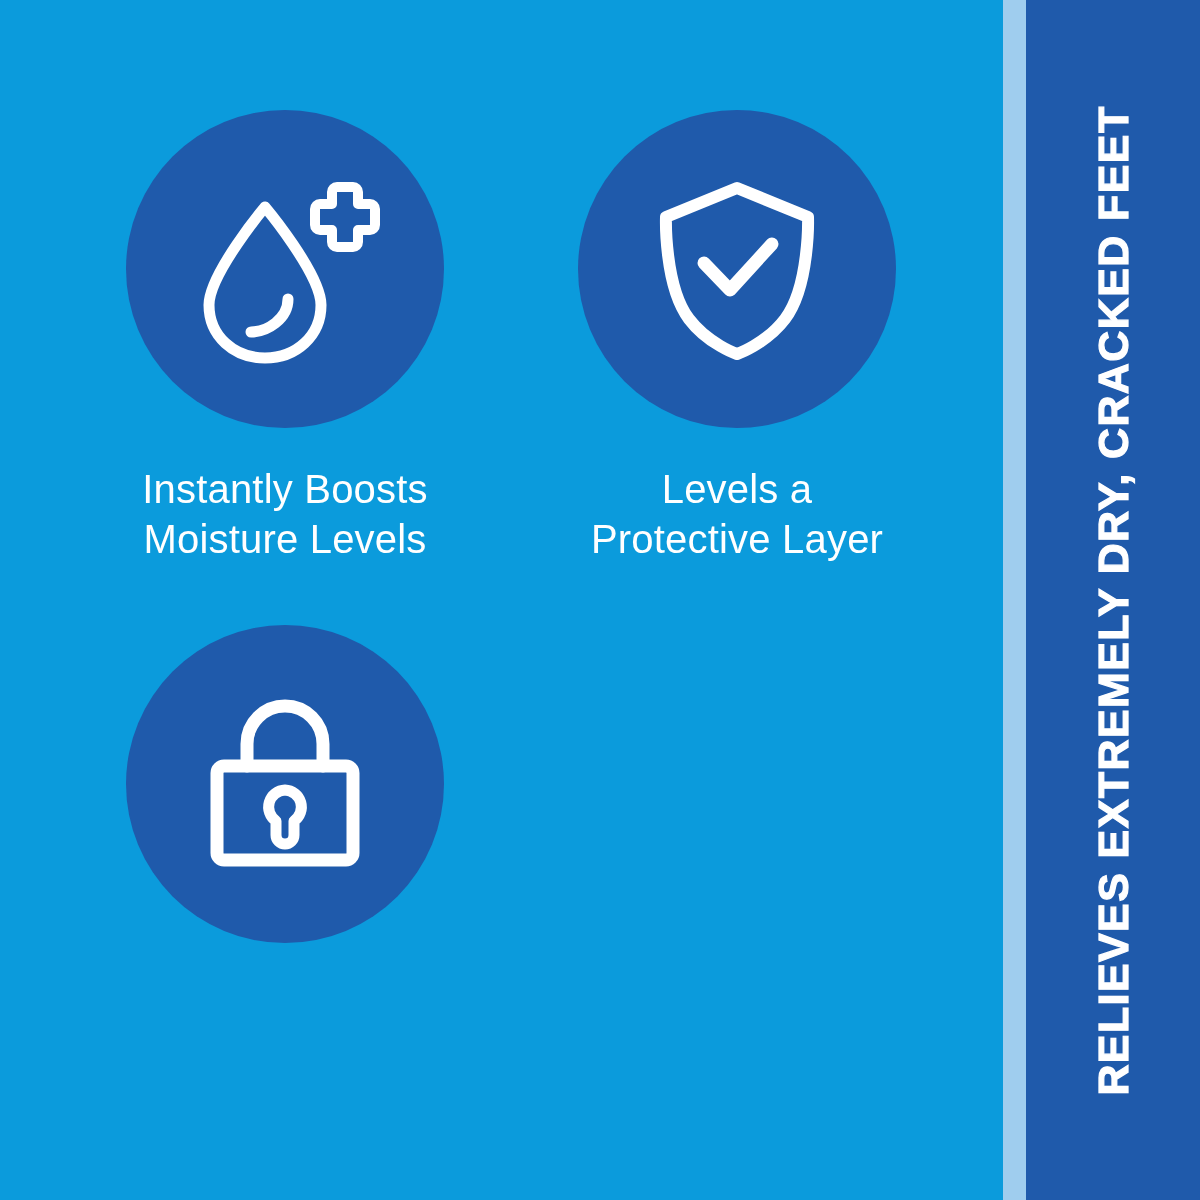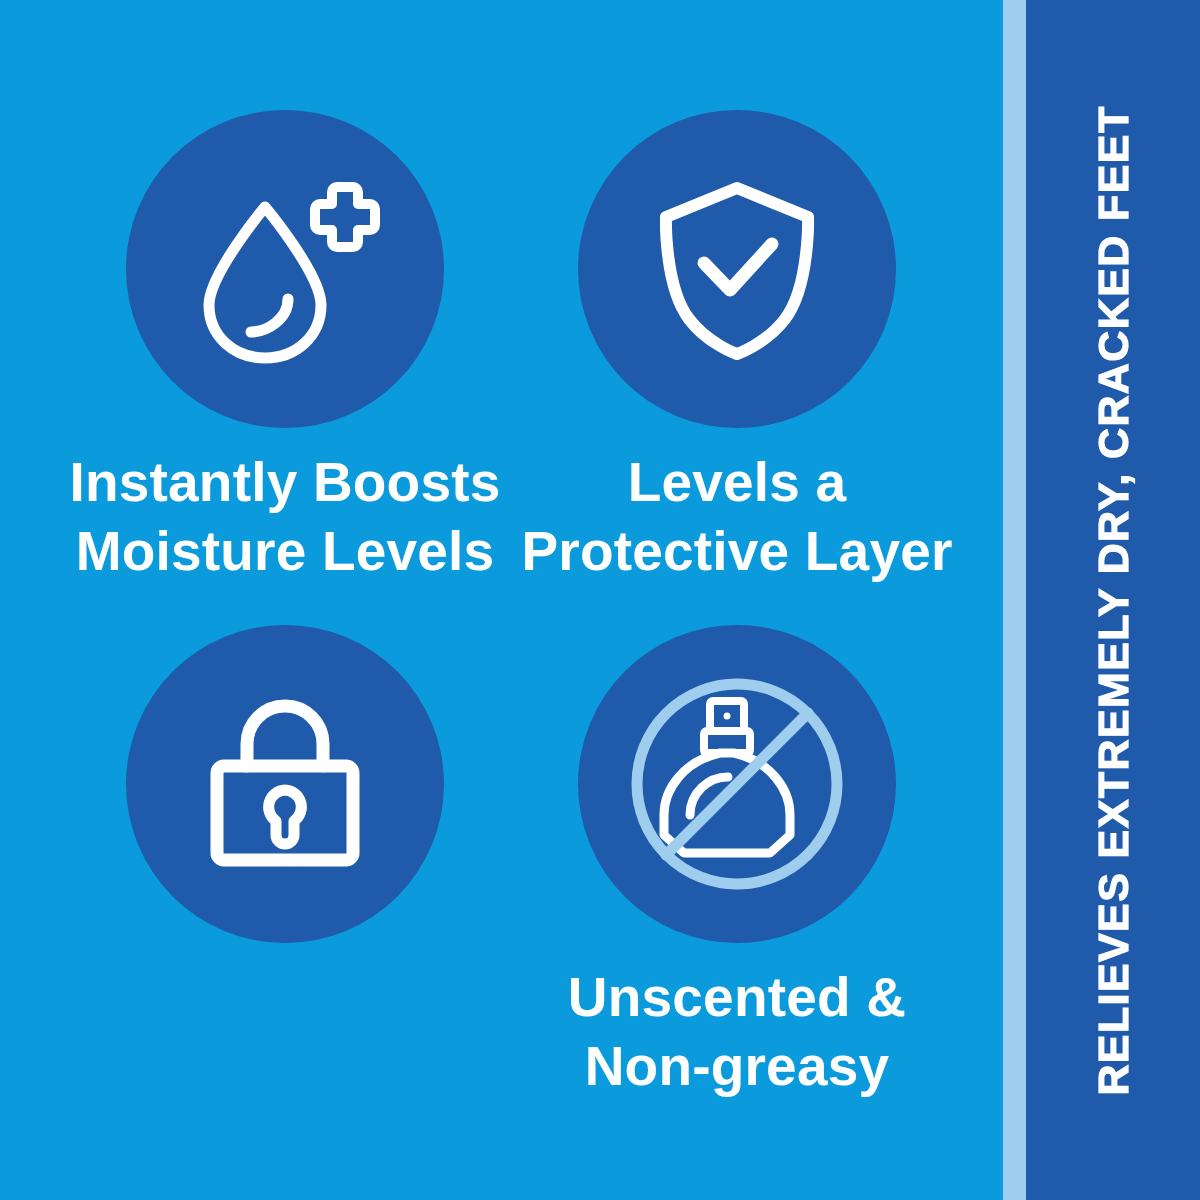--- a/index.html
+++ b/index.html
@@ -68,26 +68,26 @@
     width:318px; height:318px;
     border-radius:50%;
     background:#1f5aab;
     display:flex;
     align-items:center;
     justify-content:center;
   }
   .circle svg { display:block; }
 
   .caption {
-    margin-top:20px;
+    margin-top:36px;
     text-align:center;
     color:#ffffff;
-    font-size:55px;
+    font-size:40px;
     line-height:1.26;
-    font-weight:700;
+    font-weight:400;
     letter-spacing:0.2px;
     white-space:pre-line;
   }
 </style>
 </head>
 <body>
 
 <div id="page">
 
   <div class="grid">
@@ -130,39 +130,20 @@
             <path d="M52 72 V50 C52 29 69 12 90 12 C111 12 128 29 128 50 V72" stroke="#ffffff" stroke-width="13" stroke-linecap="round" fill="none"></path>
 
             <rect x="22" y="72" width="136" height="94" rx="7" stroke="#ffffff" stroke-width="13" fill="none"></rect>
 
             <path d="M90 96 a17 17 0 0 1 9 31 v14 a9 9 0 0 1 -18 0 v-14 a17 17 0 0 1 9 -31 z" stroke="#ffffff" stroke-width="11" stroke-linejoin="round" fill="none"></path>
           </svg>
         </span>
       </div>
     </div>
 
-    <div class="cell cell-3">
-      <div class="circle">
-        <span>
-          <svg width="230" height="230" viewBox="0 0 230 230" fill="none">
-
-            <rect x="88" y="32" width="34" height="30" rx="3" stroke="#ffffff" stroke-width="8" fill="none"></rect>
-            <circle cx="105" cy="47" r="3.5" fill="#ffffff"></circle>
-            <rect x="82" y="62" width="46" height="22" rx="3" stroke="#ffffff" stroke-width="8" fill="none"></rect>
-            <path d="M98 84 C62 92 42 120 42 146 L42 166 L62 184 L148 184 L168 166 L168 146 C168 120 148 92 112 84 Z" stroke="#ffffff" stroke-width="9" stroke-linejoin="round" fill="none"></path>
-            <path d="M68 146 C68 124 86 108 106 108" stroke="#ffffff" stroke-width="9" stroke-linecap="round" fill="none"></path>
-
-            <circle cx="115" cy="115" r="100" stroke="#9fcdee" stroke-width="11" fill="none"></circle>
-            <line x1="44" y1="186" x2="186" y2="44" stroke="#9fcdee" stroke-width="11" stroke-linecap="round"></line>
-          </svg>
-        </span>
-      </div>
-      <div class="caption">Unscented &amp;
-Non-greasy</div>
-    </div>
 
   </div>
 
   <div class="band-light"></div>
   <div class="band-dark"></div>
   <div class="vertical-claim">
     <span>RELIEVES EXTREMELY DRY, CRACKED FEET</span>
   </div>
 
 </div>

